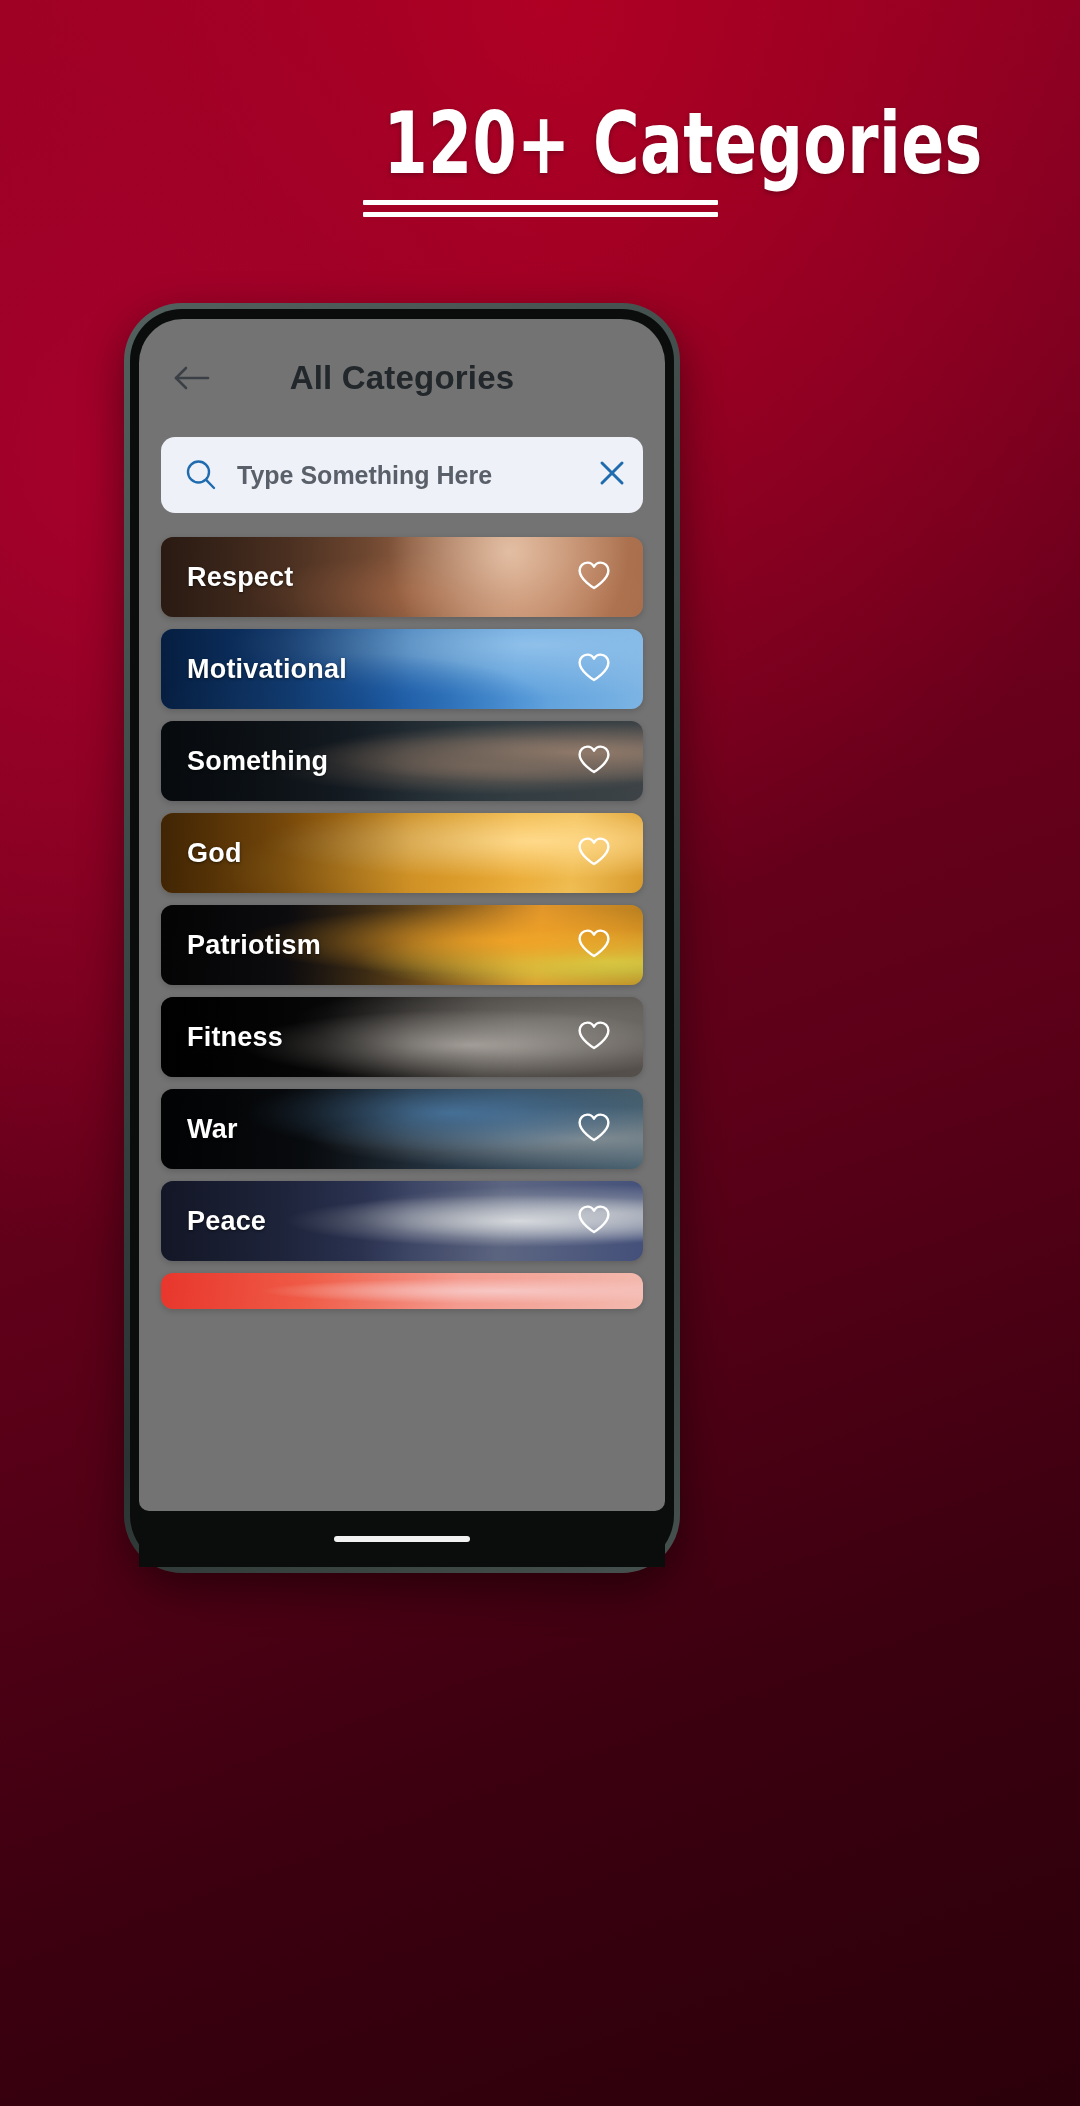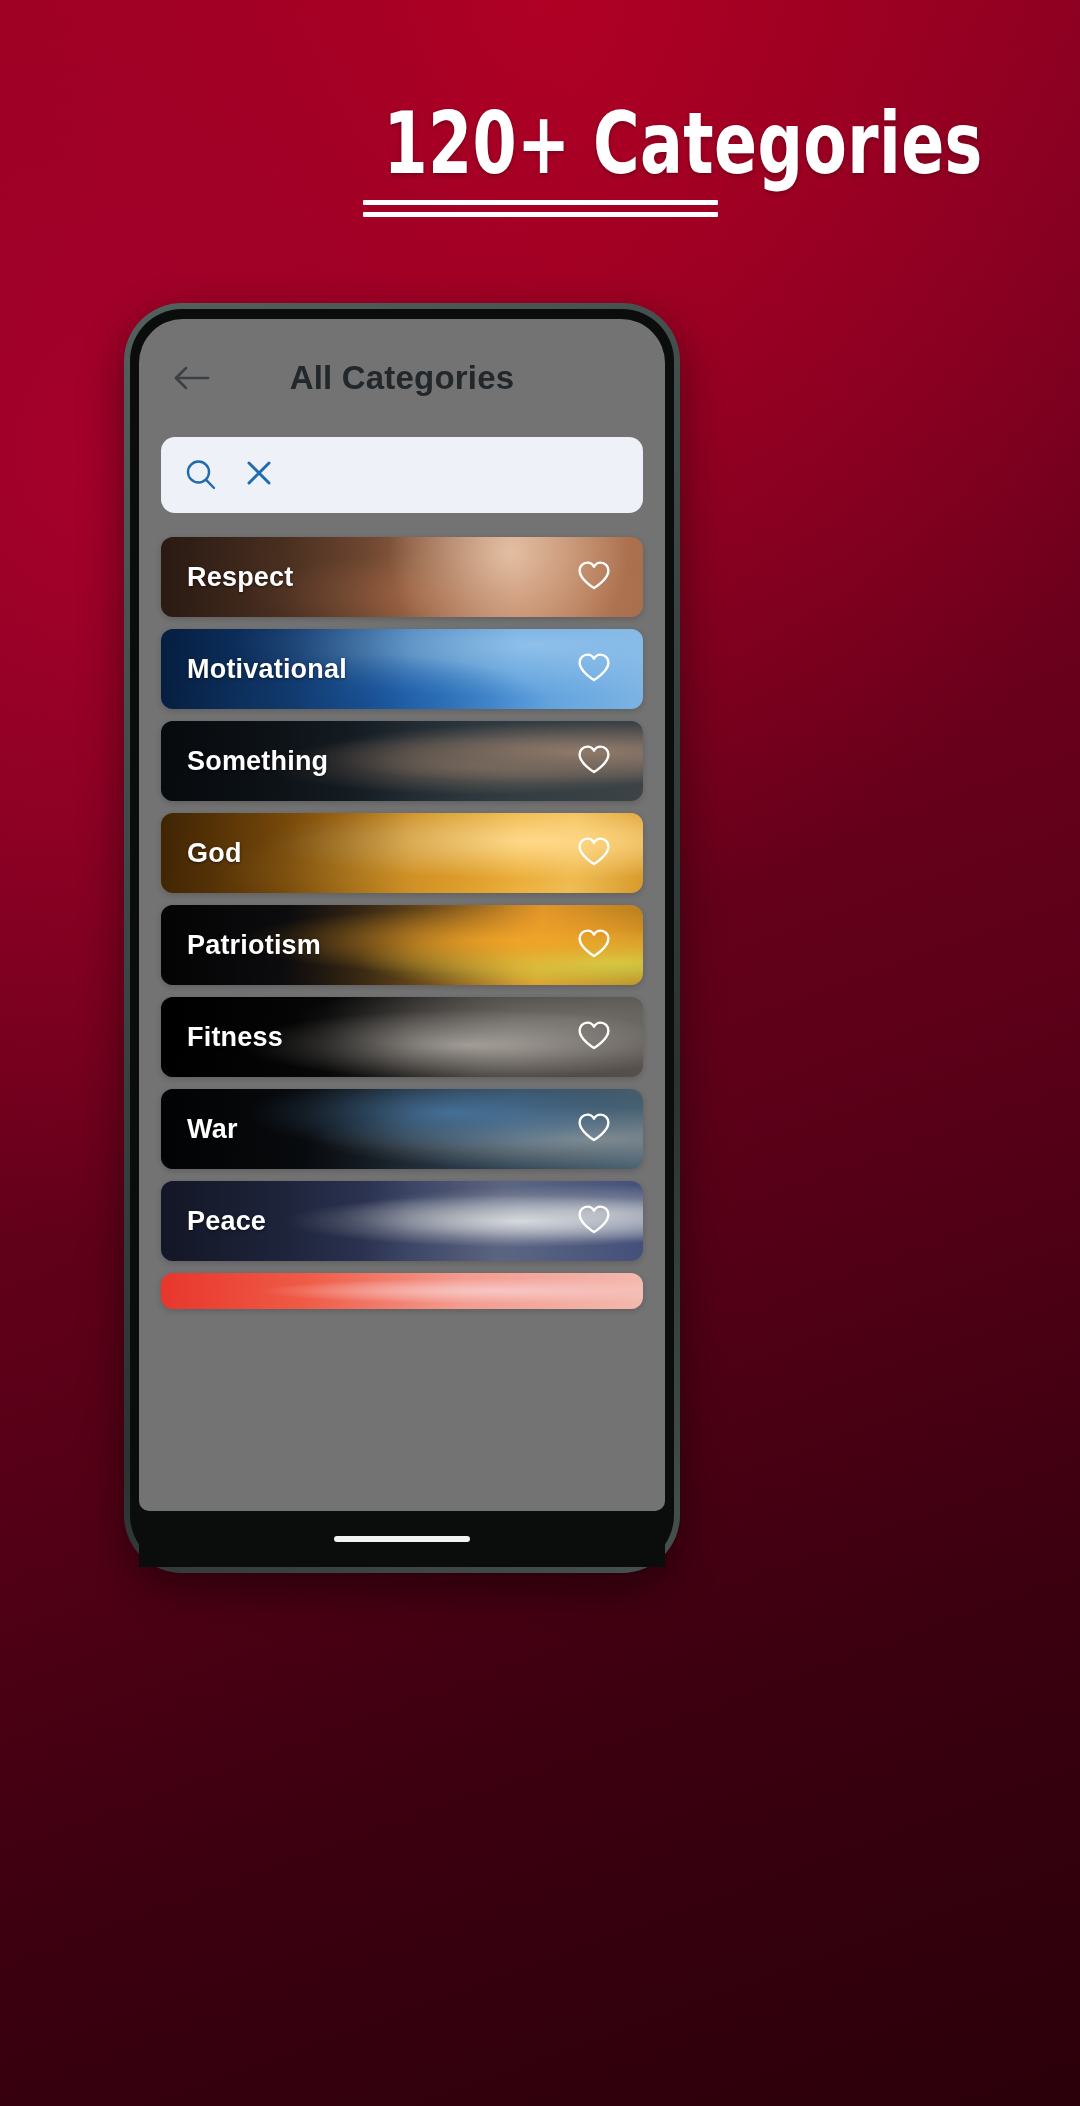--- a/index.html
+++ b/index.html
@@ -288,20 +288,21 @@
       </div>
 
       <div class="search-wrap">
         <div class="search-bar">
           <span class="search-icon">
             <svg width="36" height="36" viewBox="0 0 36 36" fill="none">
               <circle cx="15.5" cy="15" r="10.5" stroke="#1f6bb0" stroke-width="2.4"></circle>
               <path d="M23.4 23.2 L31 31" stroke="#1f6bb0" stroke-width="2.4" stroke-linecap="round"></path>
             </svg>
           </span>
+          <input class="search-input" type="text" placeholder="Type Something Here" style="">
           <span class="clear-btn">
             <span>
               <svg width="32" height="32" viewBox="0 0 32 32" fill="none">
                 <path d="M6 6 L26 26 M26 6 L6 26" stroke="#1f6bb0" stroke-width="3" stroke-linecap="round"></path>
               </svg>
             </span>
           </span>
         </div>
       </div>
 

